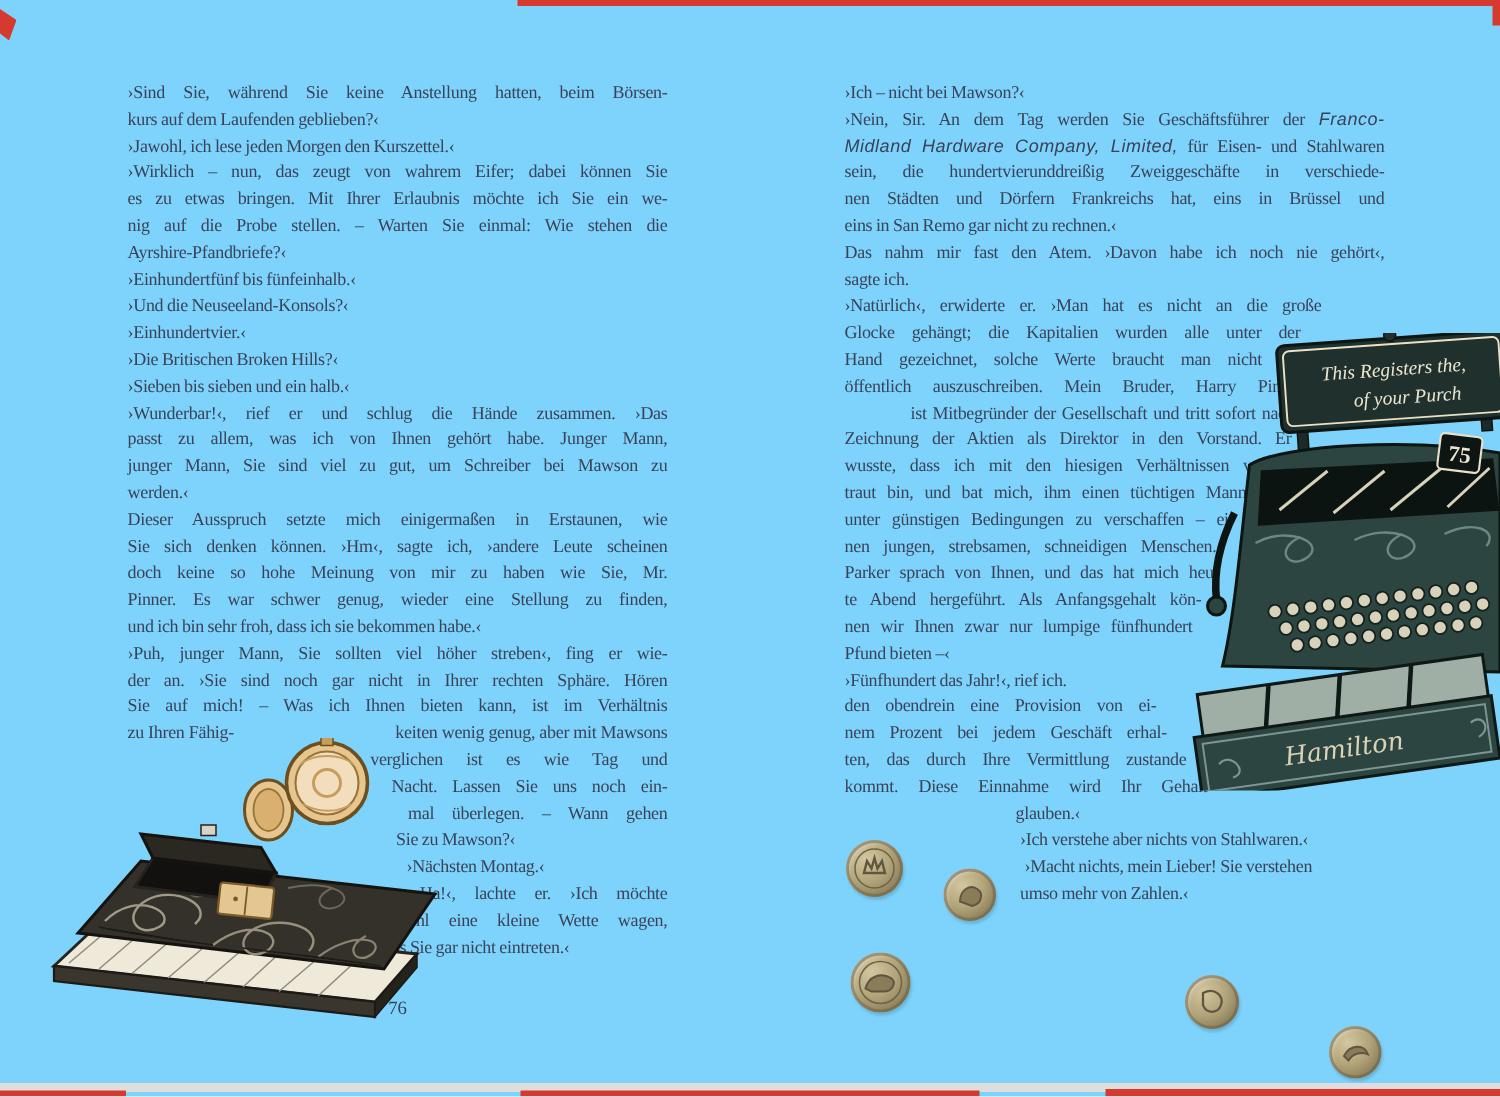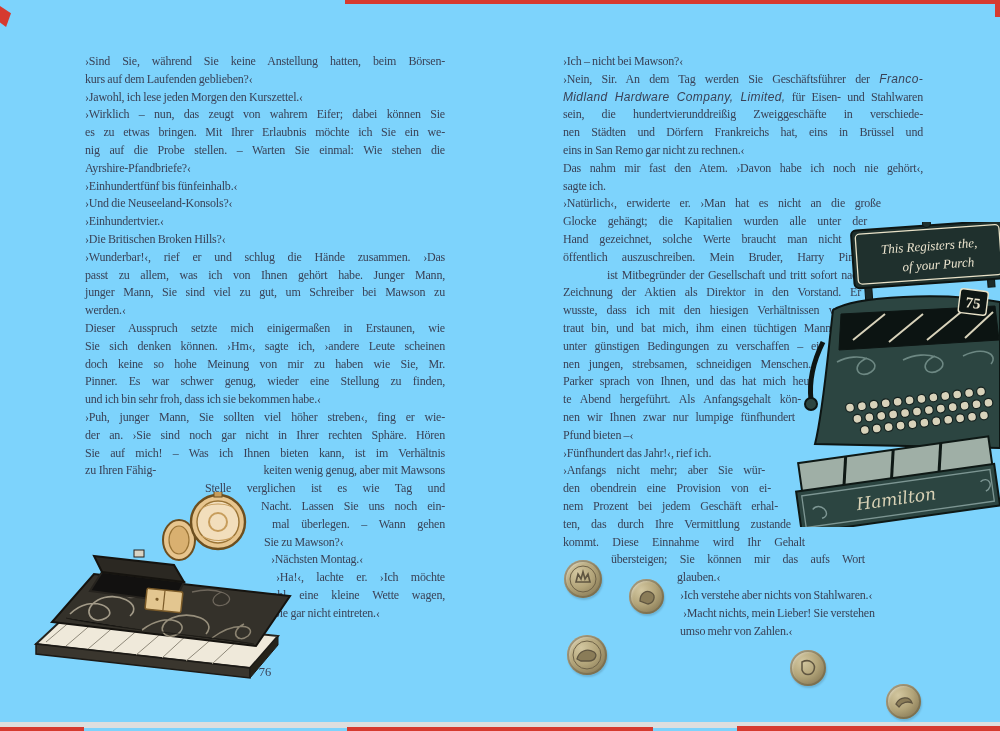--- a/index.html
+++ b/index.html
@@ -47,20 +47,21 @@
           <div class="tl l">kurs auf dem Laufenden geblieben?‹</div>
           <div class="tl l">›Jawohl, ich lese jeden Morgen den Kurszettel.‹</div>
           <div class="tl j">›Wirklich – nun, das zeugt von wahrem Eifer; dabei können Sie</div>
           <div class="tl j">es zu etwas bringen. Mit Ihrer Erlaubnis möchte ich Sie ein we-</div>
           <div class="tl j">nig auf die Probe stellen. – Warten Sie einmal: Wie stehen die</div>
           <div class="tl l">Ayrshire-Pfandbriefe?‹</div>
           <div class="tl l">›Einhundertfünf bis fünfeinhalb.‹</div>
           <div class="tl l">›Und die Neuseeland-Konsols?‹</div>
           <div class="tl l">›Einhundertvier.‹</div>
           <div class="tl l">›Die Britischen Broken Hills?‹</div>
+          <div class="tl l">›Sieben bis sieben und ein halb.‹</div>
           <div class="tl j">›Wunderbar!‹, rief er und schlug die Hände zusammen. ›Das</div>
           <div class="tl j">passt zu allem, was ich von Ihnen gehört habe. Junger Mann,</div>
           <div class="tl j">junger Mann, Sie sind viel zu gut, um Schreiber bei Mawson zu</div>
           <div class="tl l">werden.‹</div>
           <div class="tl j">Dieser Ausspruch setzte mich einigermaßen in Erstaunen, wie</div>
           <div class="tl j">Sie sich denken können. ›Hm‹, sagte ich, ›andere Leute scheinen</div>
           <div class="tl j">doch keine so hohe Meinung von mir zu haben wie Sie, Mr.</div>
           <div class="tl j">Pinner. Es war schwer genug, wieder eine Stellung zu finden,</div>
           <div class="tl l">und ich bin sehr froh, dass ich sie bekommen habe.‹</div>
           <div class="tl j">›Puh, junger Mann, Sie sollten viel höher streben‹, fing er wie-</div>
@@ -147,26 +148,24 @@
           <div class="tl j" style="margin-right: 62px;">Zeichnung der Aktien als Direktor in den Vorstand. Er</div>
           <div class="tl j" style="margin-right: 76px;">wusste, dass ich mit den hiesigen Verhältnissen ver-</div>
           <div class="tl j" style="margin-right: 92px;">traut bin, und bat mich, ihm einen tüchtigen Mann</div>
           <div class="tl j" style="margin-right: 100px;">unter günstigen Bedingungen zu verschaffen – ei-</div>
           <div class="tl j" style="margin-right: 112px;">nen jungen, strebsamen, schneidigen Menschen.</div>
           <div class="tl j" style="margin-right: 110px;">Parker sprach von Ihnen, und das hat mich heu-</div>
           <div class="tl j" style="margin-right: 122px;">te Abend hergeführt. Als Anfangsgehalt kön-</div>
           <div class="tl j" style="margin-right: 128px;">nen wir Ihnen zwar nur lumpige fünfhundert</div>
           <div class="tl l" style="margin-right: 150px;">Pfund bieten –‹</div>
           <div class="tl l" style="margin-right: 150px;">›Fünfhundert das Jahr!‹, rief ich.</div>
-          <div class="tl j" style="margin-right: 158px;">›Anfangs nicht mehr; aber Sie wür-</div>
           <div class="tl j" style="margin-right: 152px;">den obendrein eine Provision von ei-</div>
           <div class="tl j" style="margin-right: 145px;">nem Prozent bei jedem Geschäft erhal-</div>
           <div class="tl j" style="margin-right: 132px;">ten, das durch Ihre Vermittlung zustande</div>
           <div class="tl j" style="margin-right: 118px;">kommt. Diese Einnahme wird Ihr Gehalt</div>
-          <div class="tl j" style="margin-left: 48px; margin-right: 58px;">übersteigen; Sie können mir das aufs Wort</div>
           <div class="tl l" style="margin-left: 114px;">glauben.‹</div>
           <div class="tl l" style="margin-left: 117px;">›Ich verstehe aber nichts von Stahlwaren.‹</div>
           <div class="tl l" style="margin-left: 120px;">›Macht nichts, mein Lieber! Sie verstehen</div>
           <div class="tl l" style="margin-left: 117px;">umso mehr von Zahlen.‹</div>
         </div>
     </div>
 
     <svg class="illus" style="left:793px;top:222px;" width="207" height="305" viewBox="0 0 207 305">
 
       <g transform="rotate(-4 70 40)">

